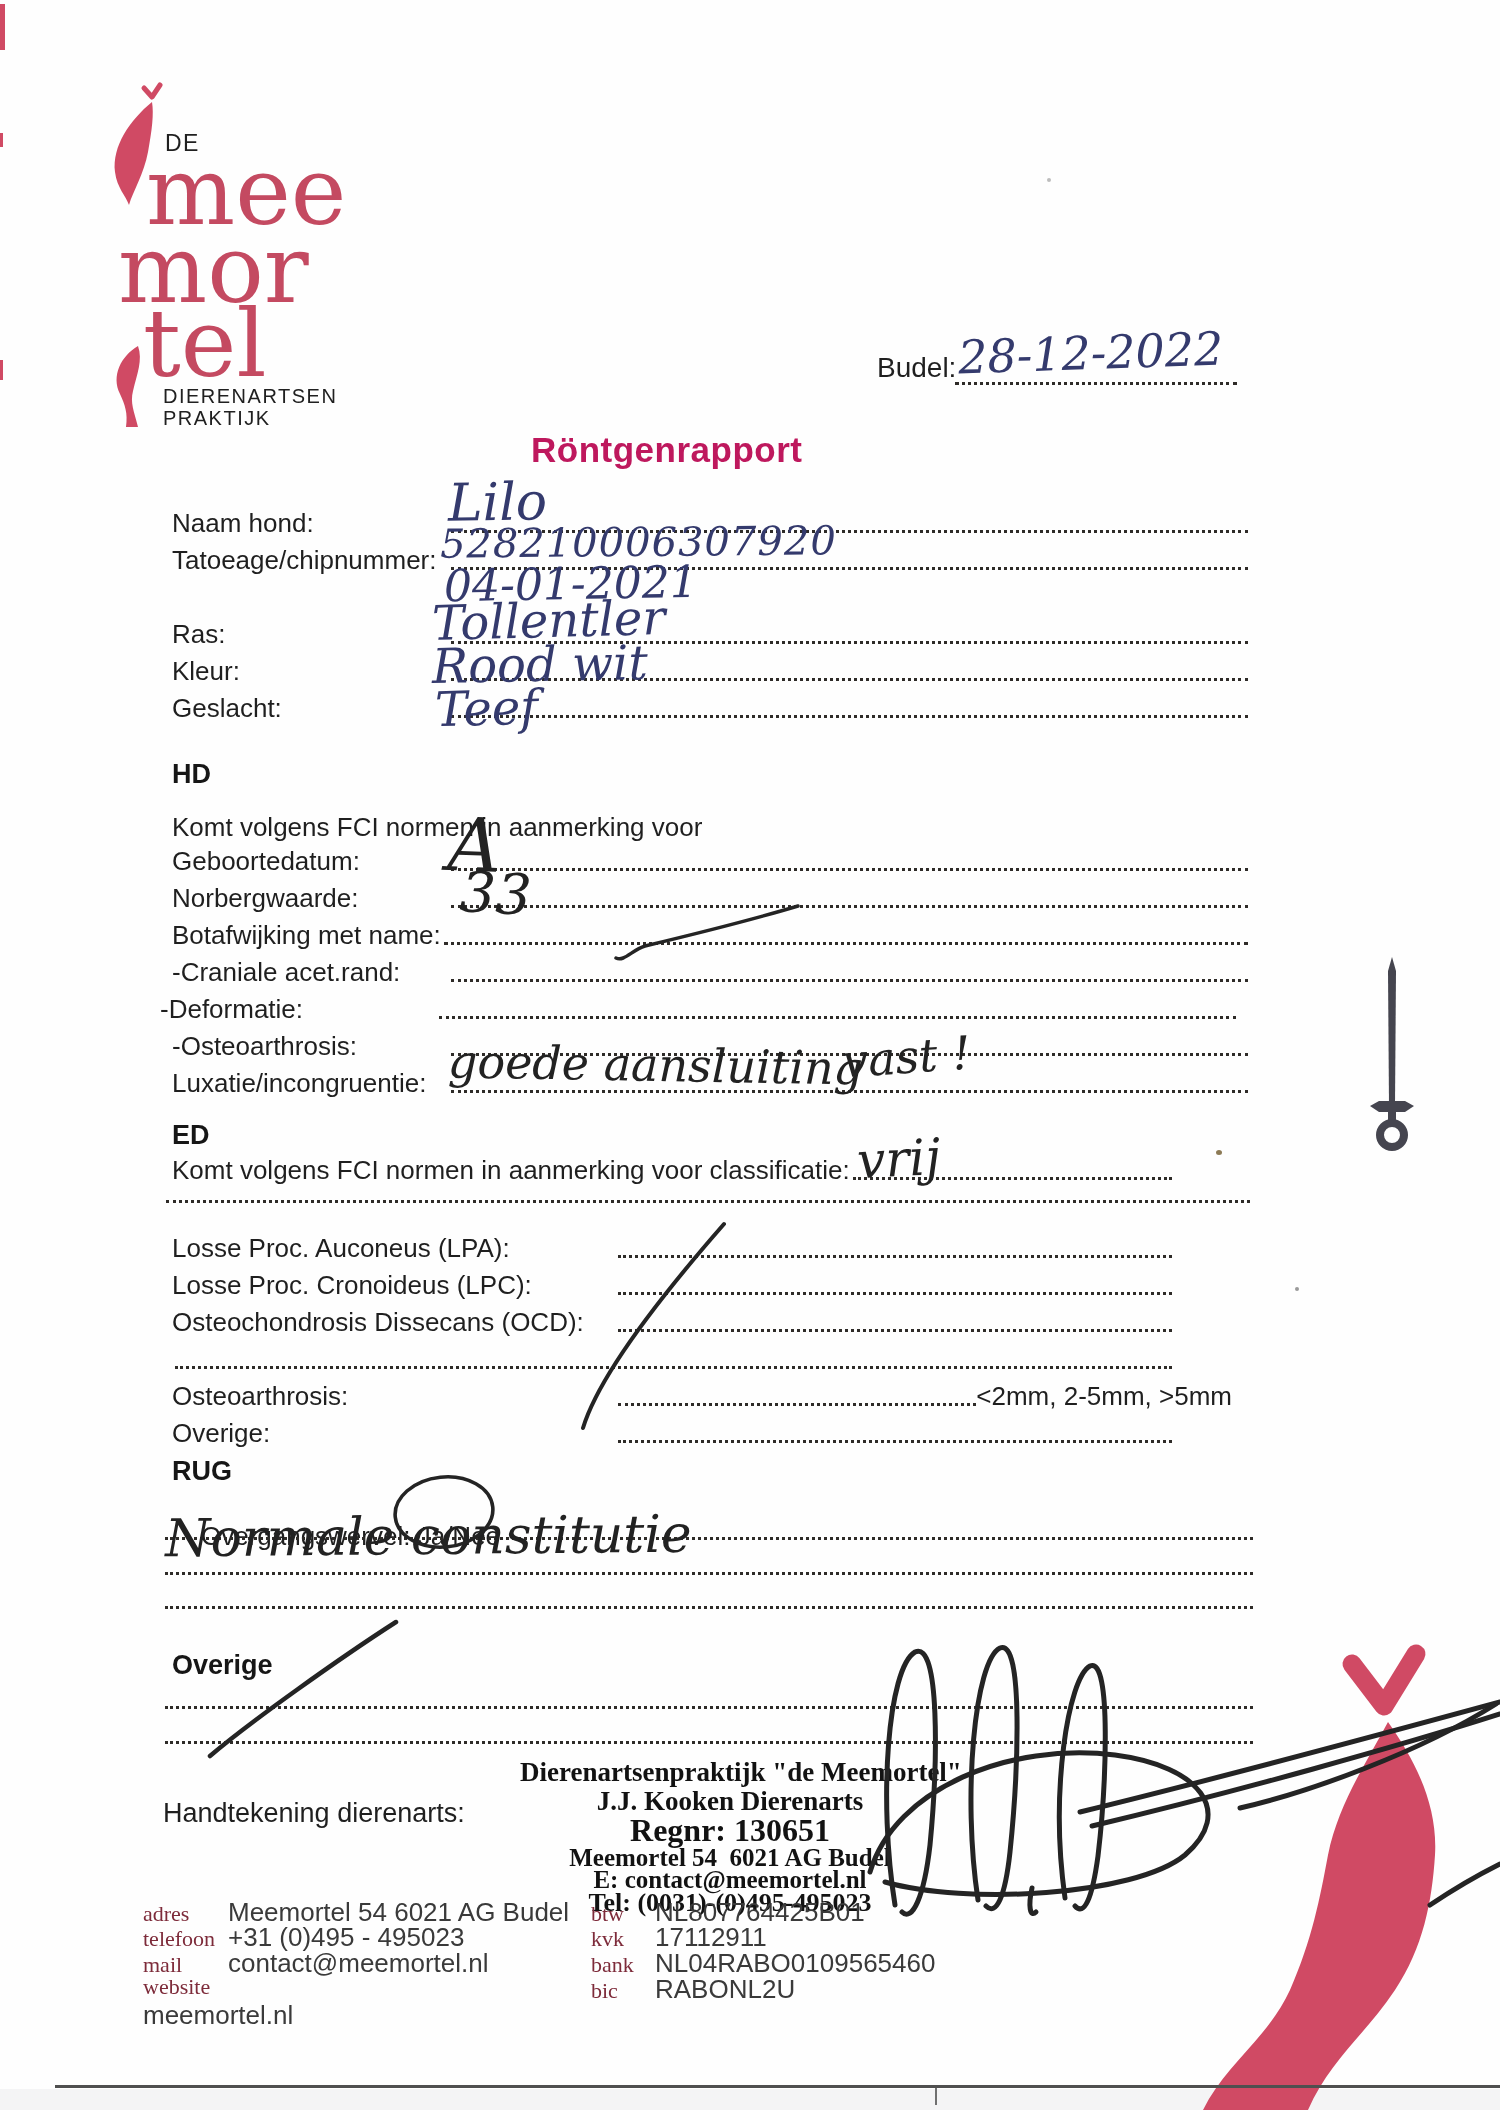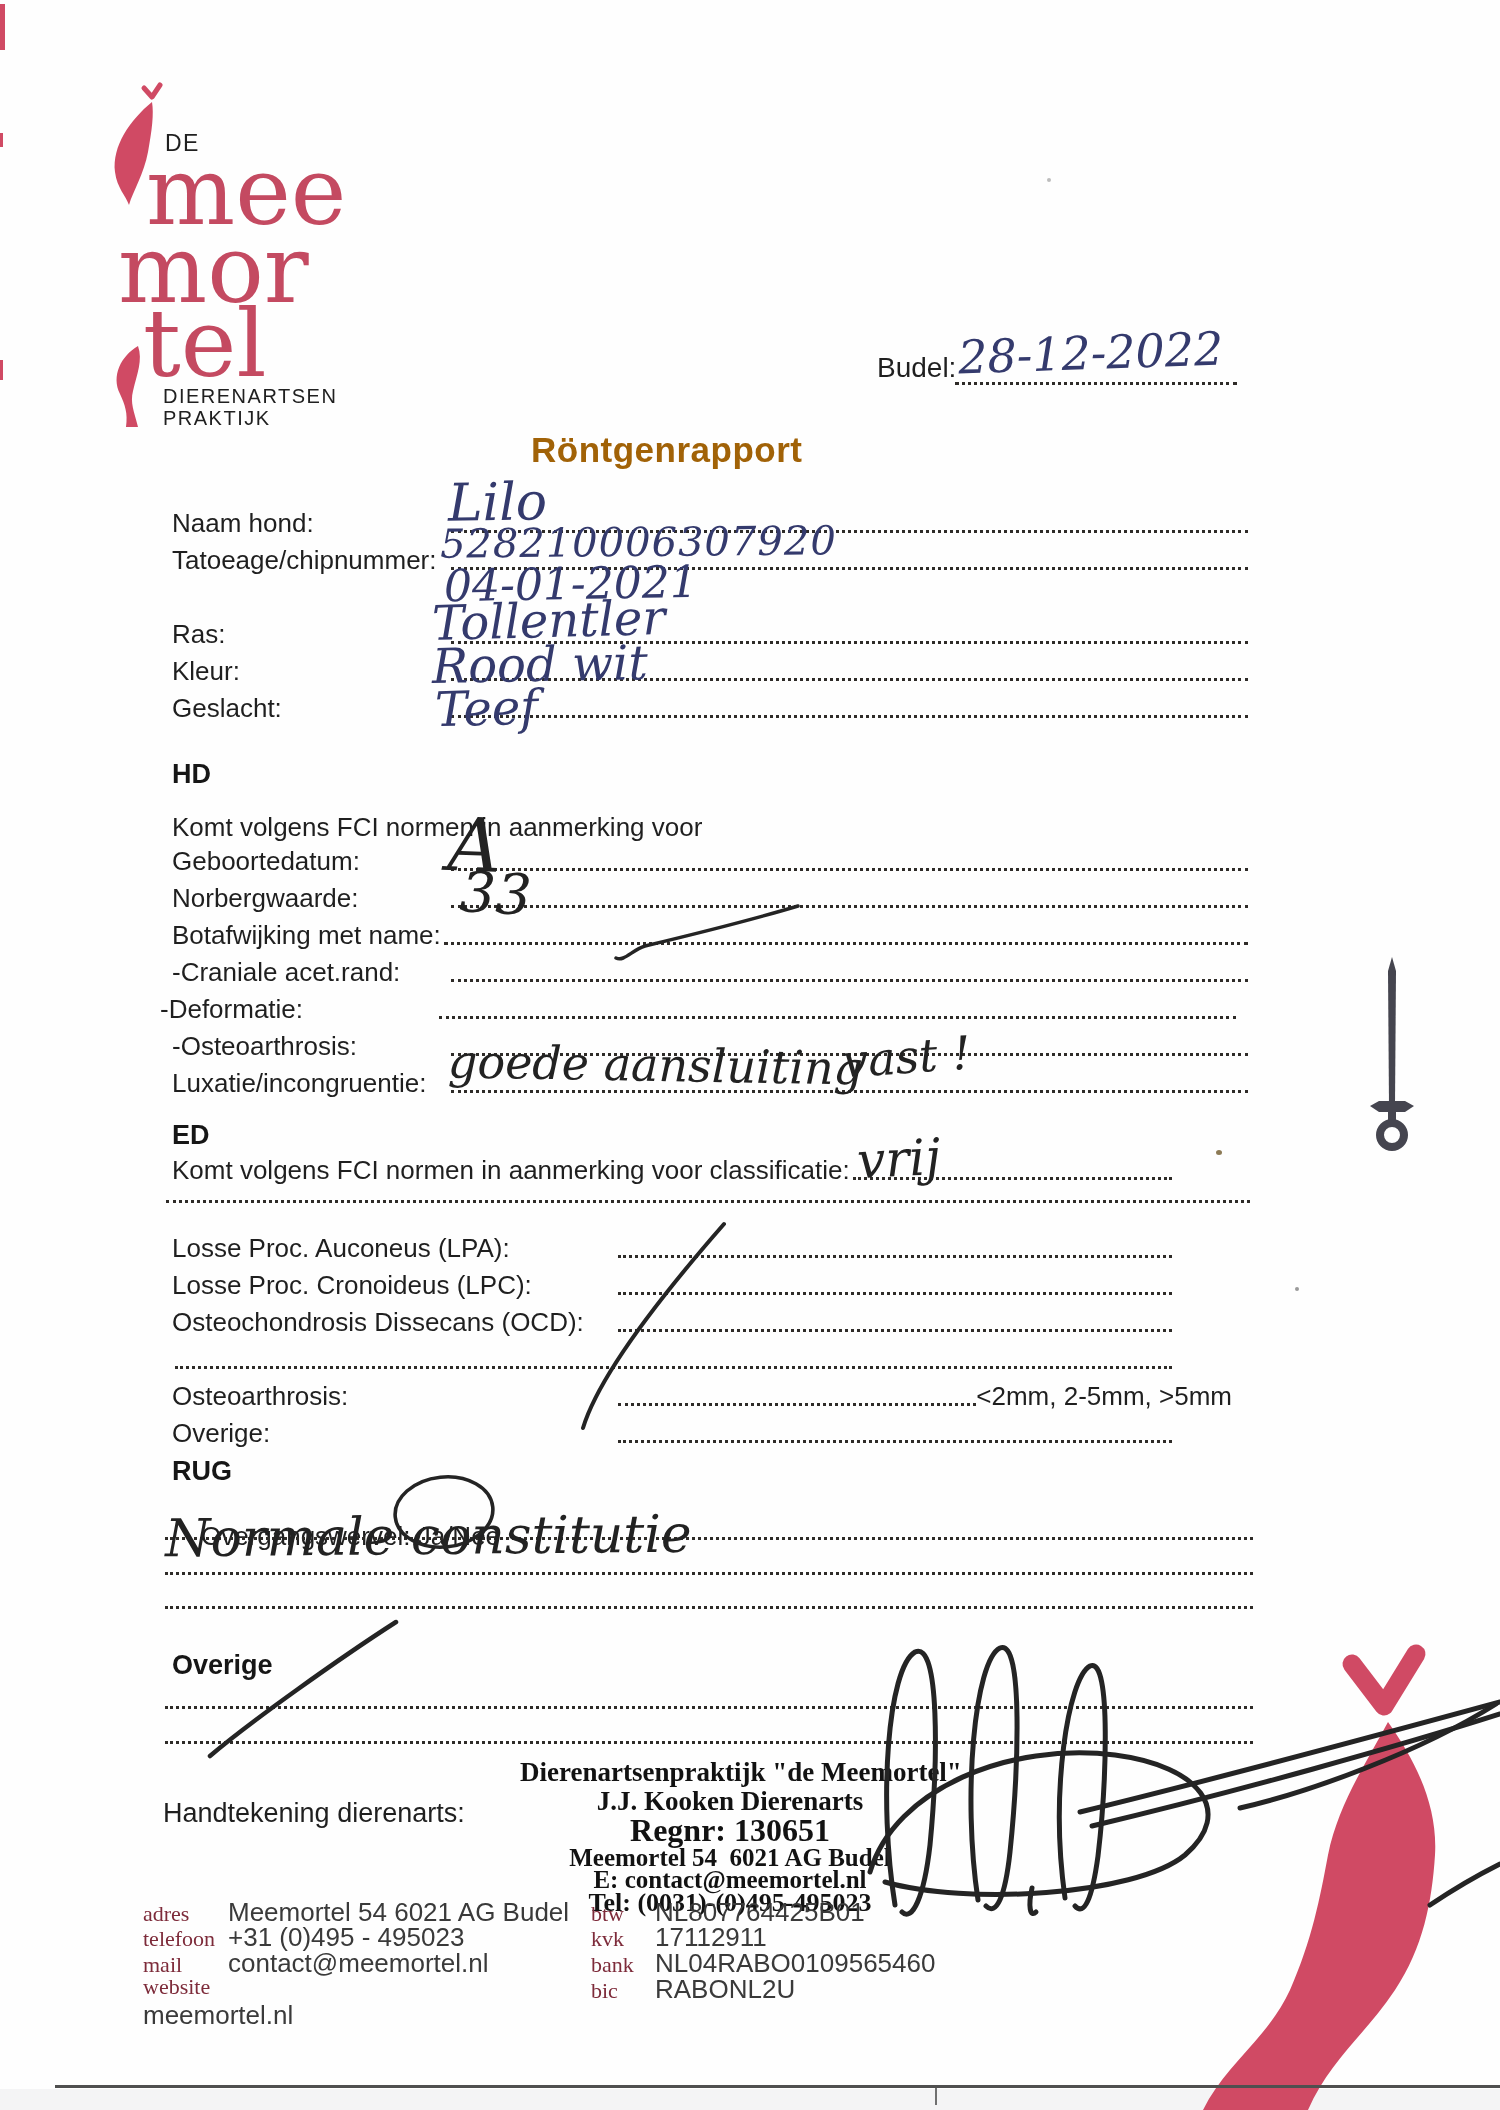--- a/index.html
+++ b/index.html
@@ -1,21 +1,21 @@
 <!DOCTYPE html>
 <html><head>
 <meta charset="utf-8">
 <style>
   html,body{margin:0;padding:0;background:#e8e8e8;}
   #page{position:relative;width:1500px;height:2110px;background:#fefefe;overflow:hidden;
         font-family:"Liberation Sans",sans-serif;color:#1c1c1c;}
   .abs{position:absolute;}
   .printed{font-size:26px;color:#1f1f1f;white-space:pre;}
   .headb{font-size:27px;font-weight:700;color:#161616;white-space:pre;}
-  .title{font-size:35px;font-weight:700;color:#a16207;letter-spacing:.5px;}
+  .title{font-size:35px;font-weight:700;color:#be185d;letter-spacing:.5px;}
   .frow{position:absolute;display:flex;align-items:flex-end;height:34px;}
   .flabel{font-size:26px;color:#1f1f1f;white-space:pre;}
   .w276{min-width:276px;}
   .w443{min-width:443px;}
   .fdots{flex:1;border-bottom:3.2px dotted #2e2b28;margin:0 0 6px 3px;height:0;}
   .dotline{position:absolute;border-bottom:3.2px dotted #2e2b28;height:0;}
   .hw{font-family:"DejaVu Serif",serif;font-style:italic;white-space:pre;z-index:4;line-height:1;}
   .hw-navy{color:#343a6d;}
   .hw-black{color:#222222;}
   .logo-word{font-family:"DejaVu Serif",serif;color:#c44a61;line-height:.86;}

